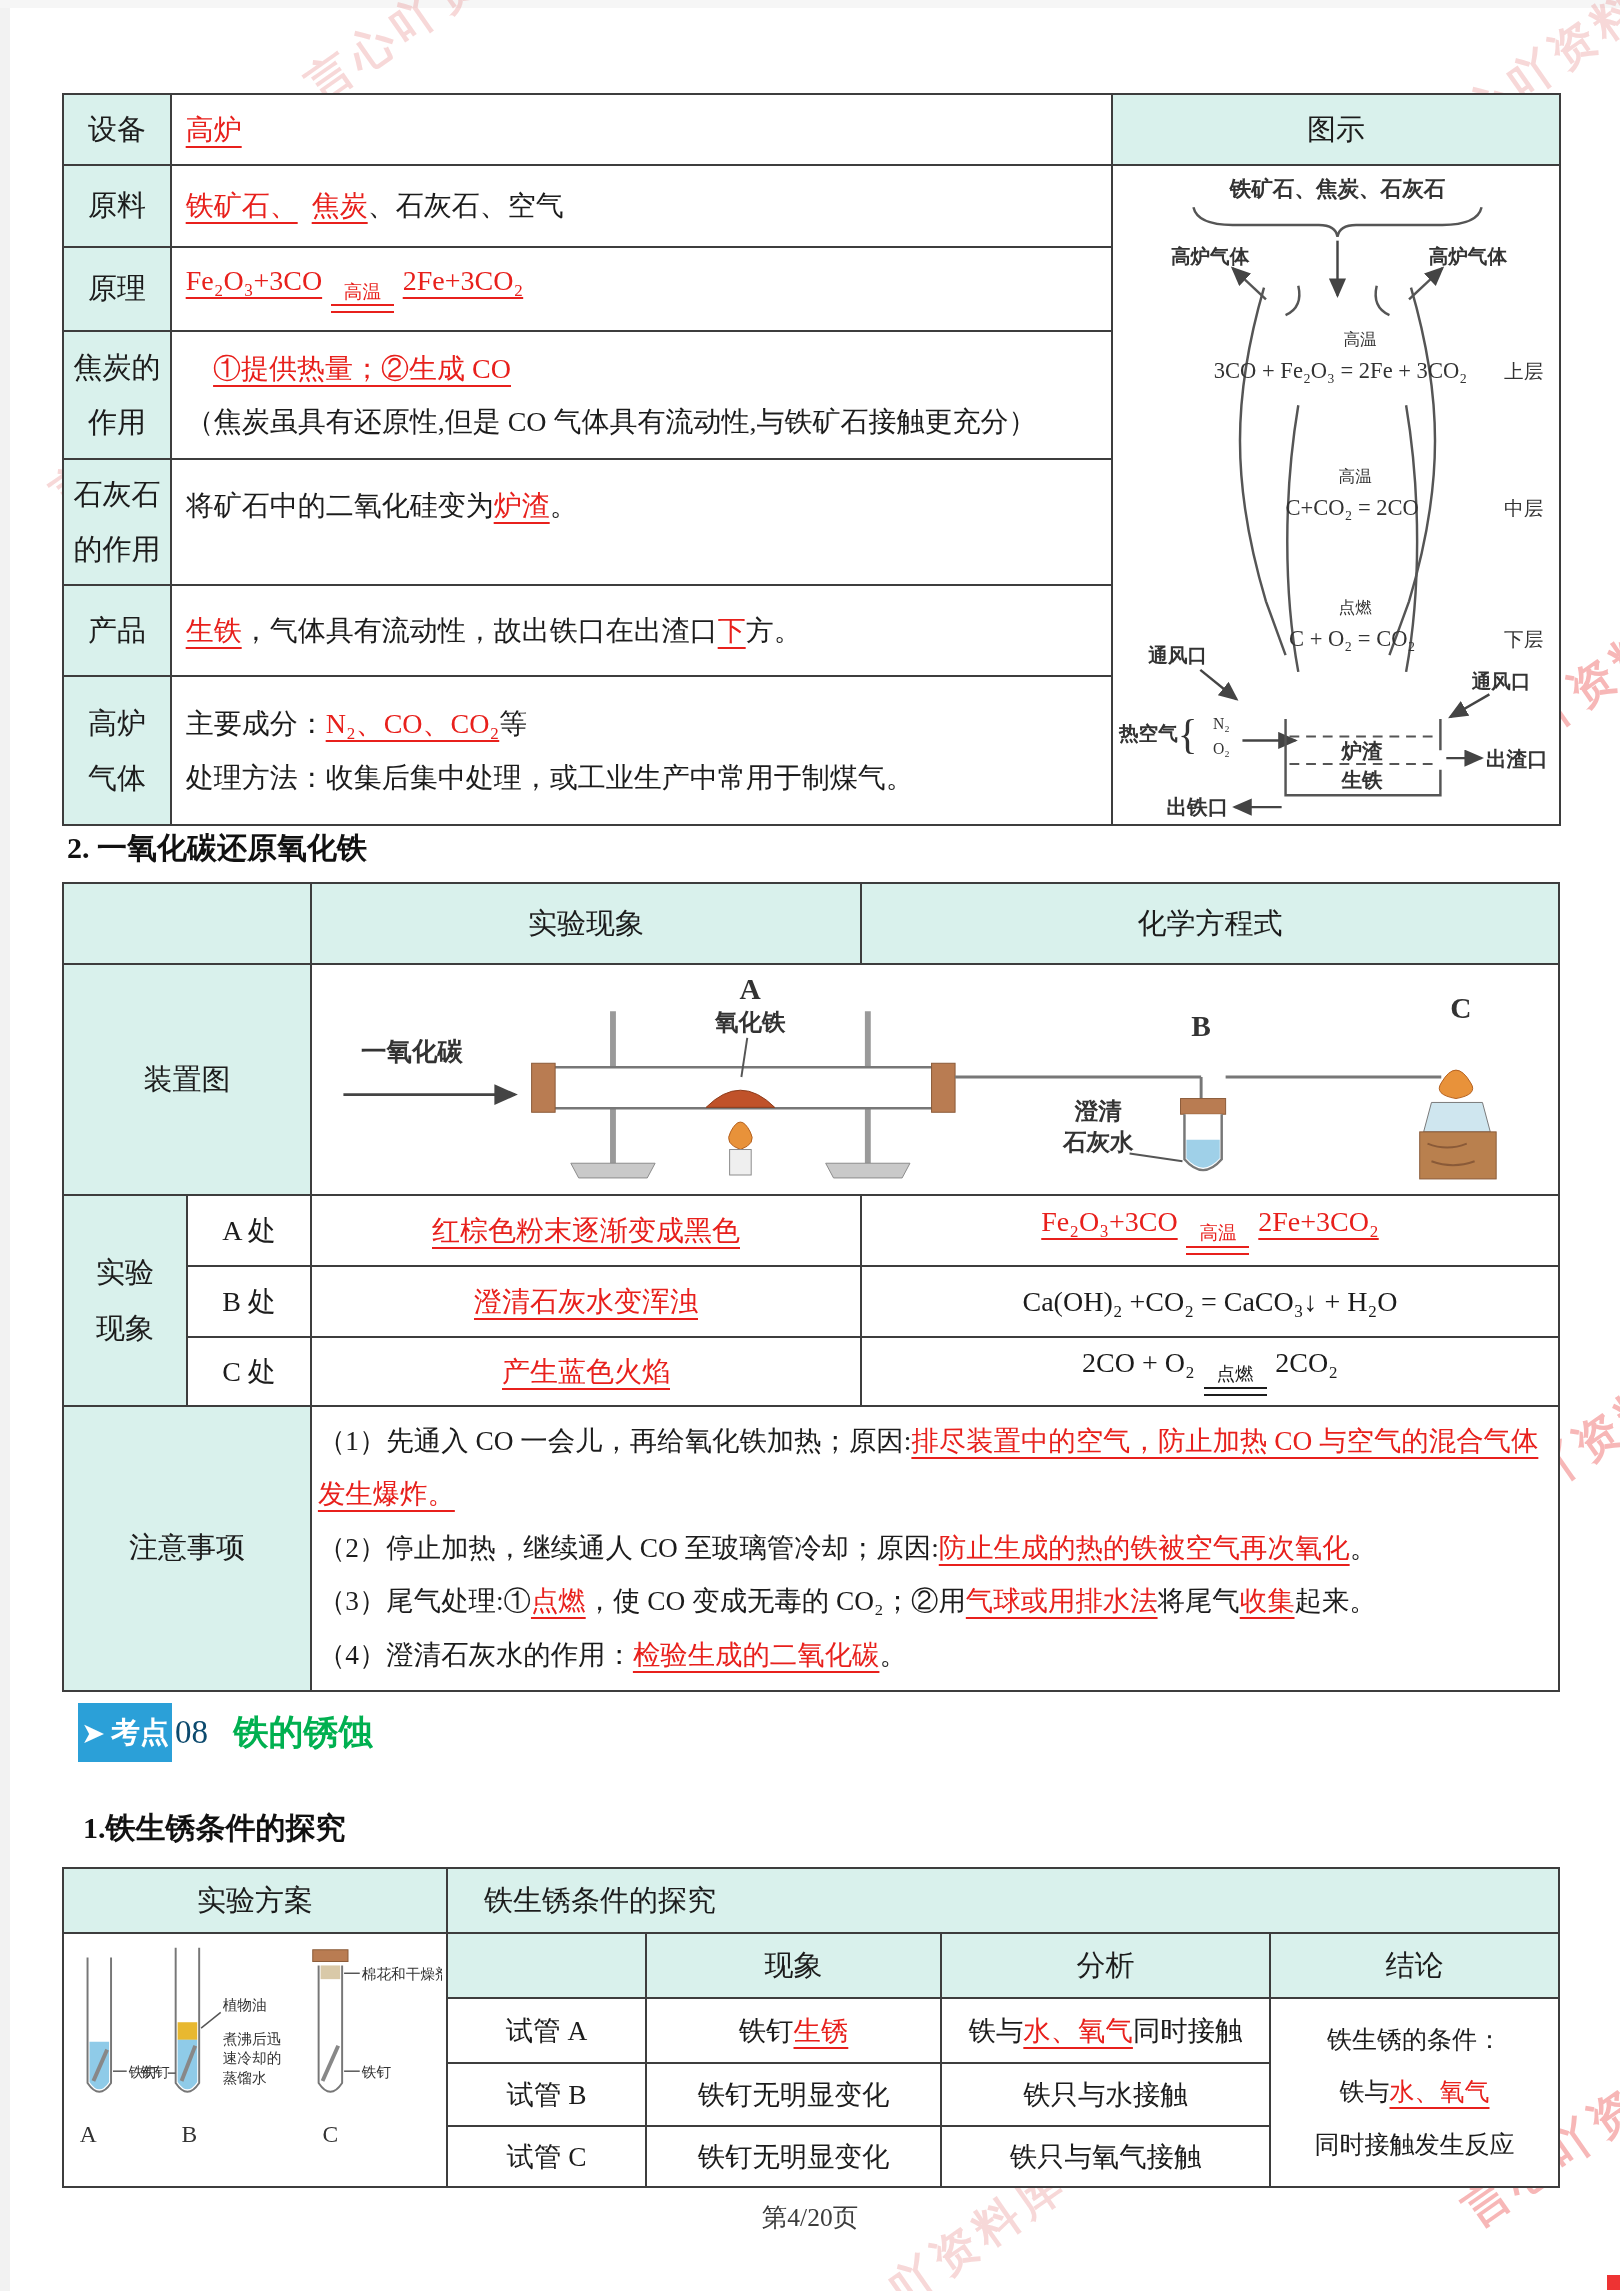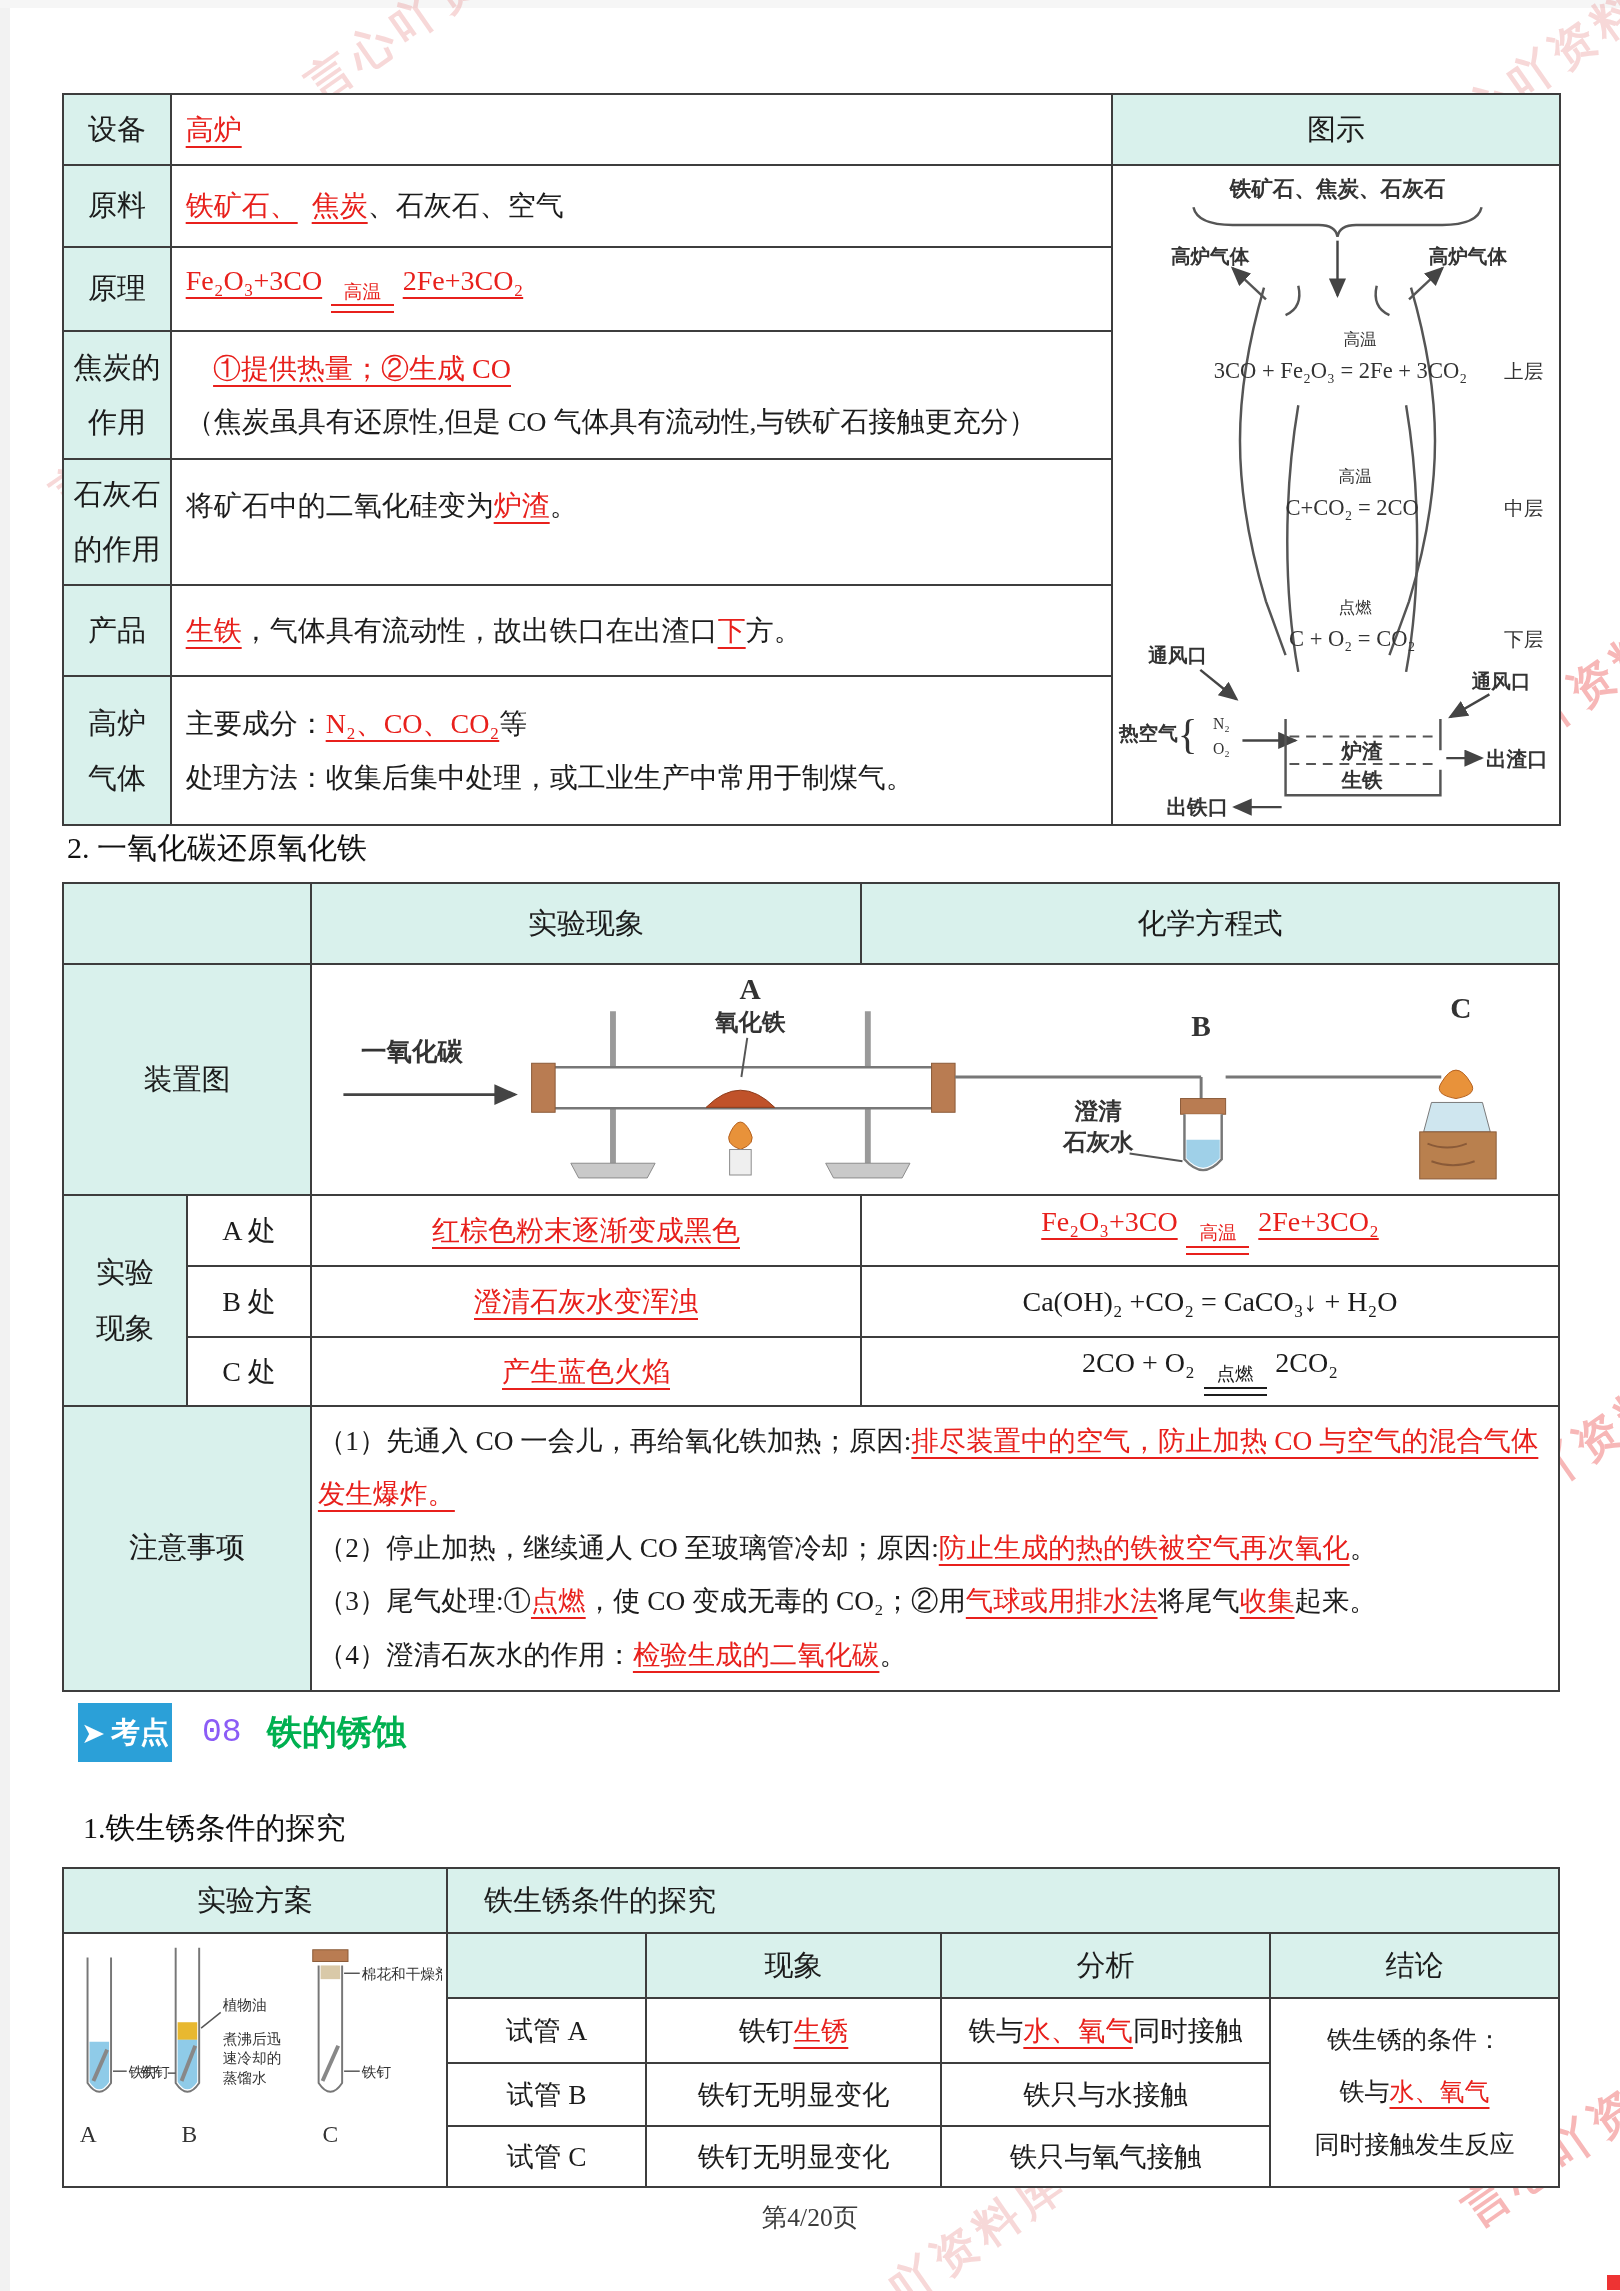--- a/index.html
+++ b/index.html
@@ -18,27 +18,27 @@
   .wm.strong{color:rgba(240,124,124,0.55);}
   table{border-collapse:collapse;table-layout:fixed;position:absolute;background:#fff;border:2.9px solid #3a3a3a;}
   td{border:2px solid #3d3d3d;padding:2px 13.7px;font-size:28px;background:#fff;vertical-align:middle;}
   td.hd{background:#d9f1ec;text-align:center;padding:2px 3.9px;font-size:29px;}
   .ctr{text-align:center;}
   .red{color:#e8201c;}
   .u{text-decoration:underline;text-underline-offset:6.9px;text-decoration-thickness:2px;}
   .cond{display:inline-flex;flex-direction:column;align-items:center;vertical-align:-7.8px;margin:0 8.8px;}
   .cond-lbl{font-size:18.6px;line-height:1.05;}
   .cond-line{width:63px;height:4.9px;border-top:2px solid currentColor;border-bottom:2px solid currentColor;margin-top:2.9px;}
-  .h-sec{position:absolute;font-weight:normal;font-size:30px;color:#111;}
+  .h-sec{position:absolute;font-weight:bold;font-size:30px;color:#111;}
   .kaodian{position:absolute;left:78px;top:1703px;height:59px;display:flex;align-items:center;}
   .kd-badge{
     background:#2ba0d8;color:#fff;height:59px;width:94px;display:flex;align-items:center;justify-content:center;
     font-size:29px;font-weight:bold;gap:5.9px;font-family:"Liberation Sans","DejaVu Sans",sans-serif;
   }
-  .kd-num{color:#8b5cf6;font-size:33px;margin-left:30px;font-family:Liberation Mono, monospace;}
+  .kd-num{color:#0c4a6e;font-size:33px;margin-left:3px;font-family:Liberation Serif, serif;}
   .kd-title{color:#00b050;font-size:35px;font-weight:bold;margin-left:25.5px;}
   .footer{position:absolute;left:0;top:2200px;width:100%;text-align:center;font-size:25.5px;color:#3c3c3c;}
   .corner{position:absolute;right:0;bottom:2px;width:12.7px;height:14.7px;background:#e33;}
   .notes p{margin:0;line-height:1.95;font-size:27.4px;}
   .notes{padding:7.8px 5.9px;}
   .twolines{line-height:1.9;}
   svg text{font-family:"Liberation Serif","DejaVu Serif",serif;fill:#333;}
   .conc{line-height:2.1;text-align:center;font-size:25px;}
 </style>
 </head>

